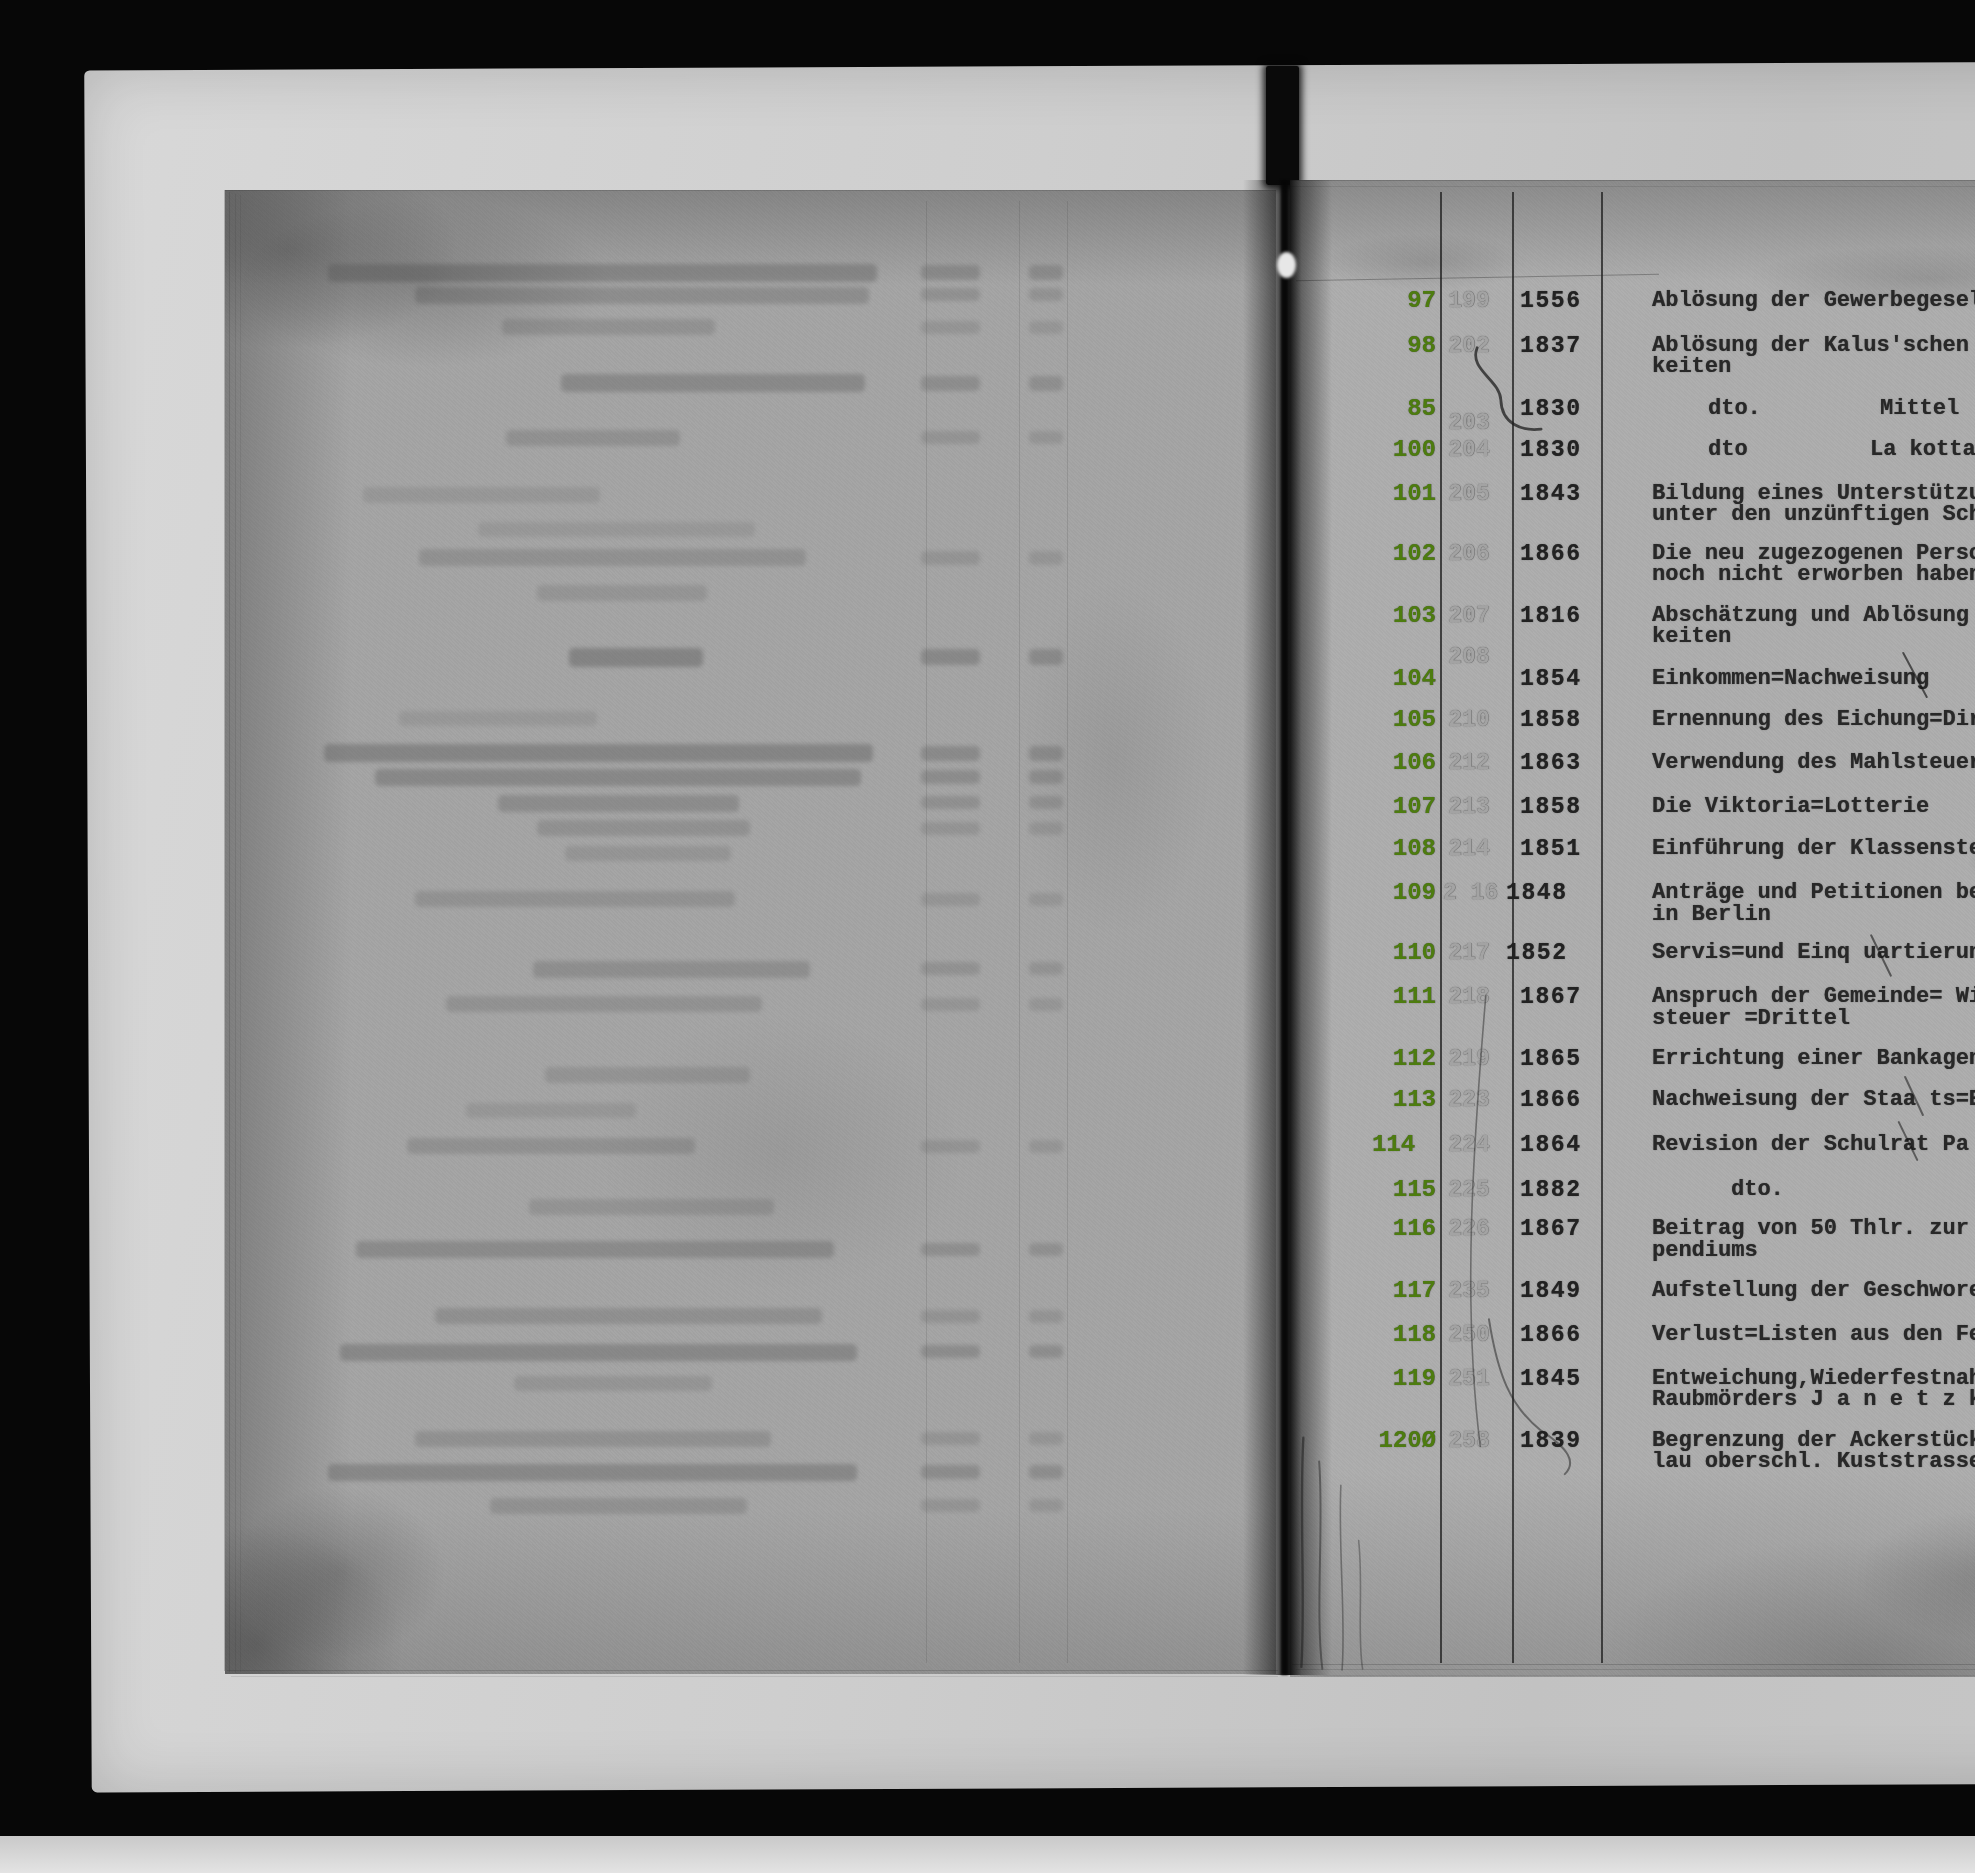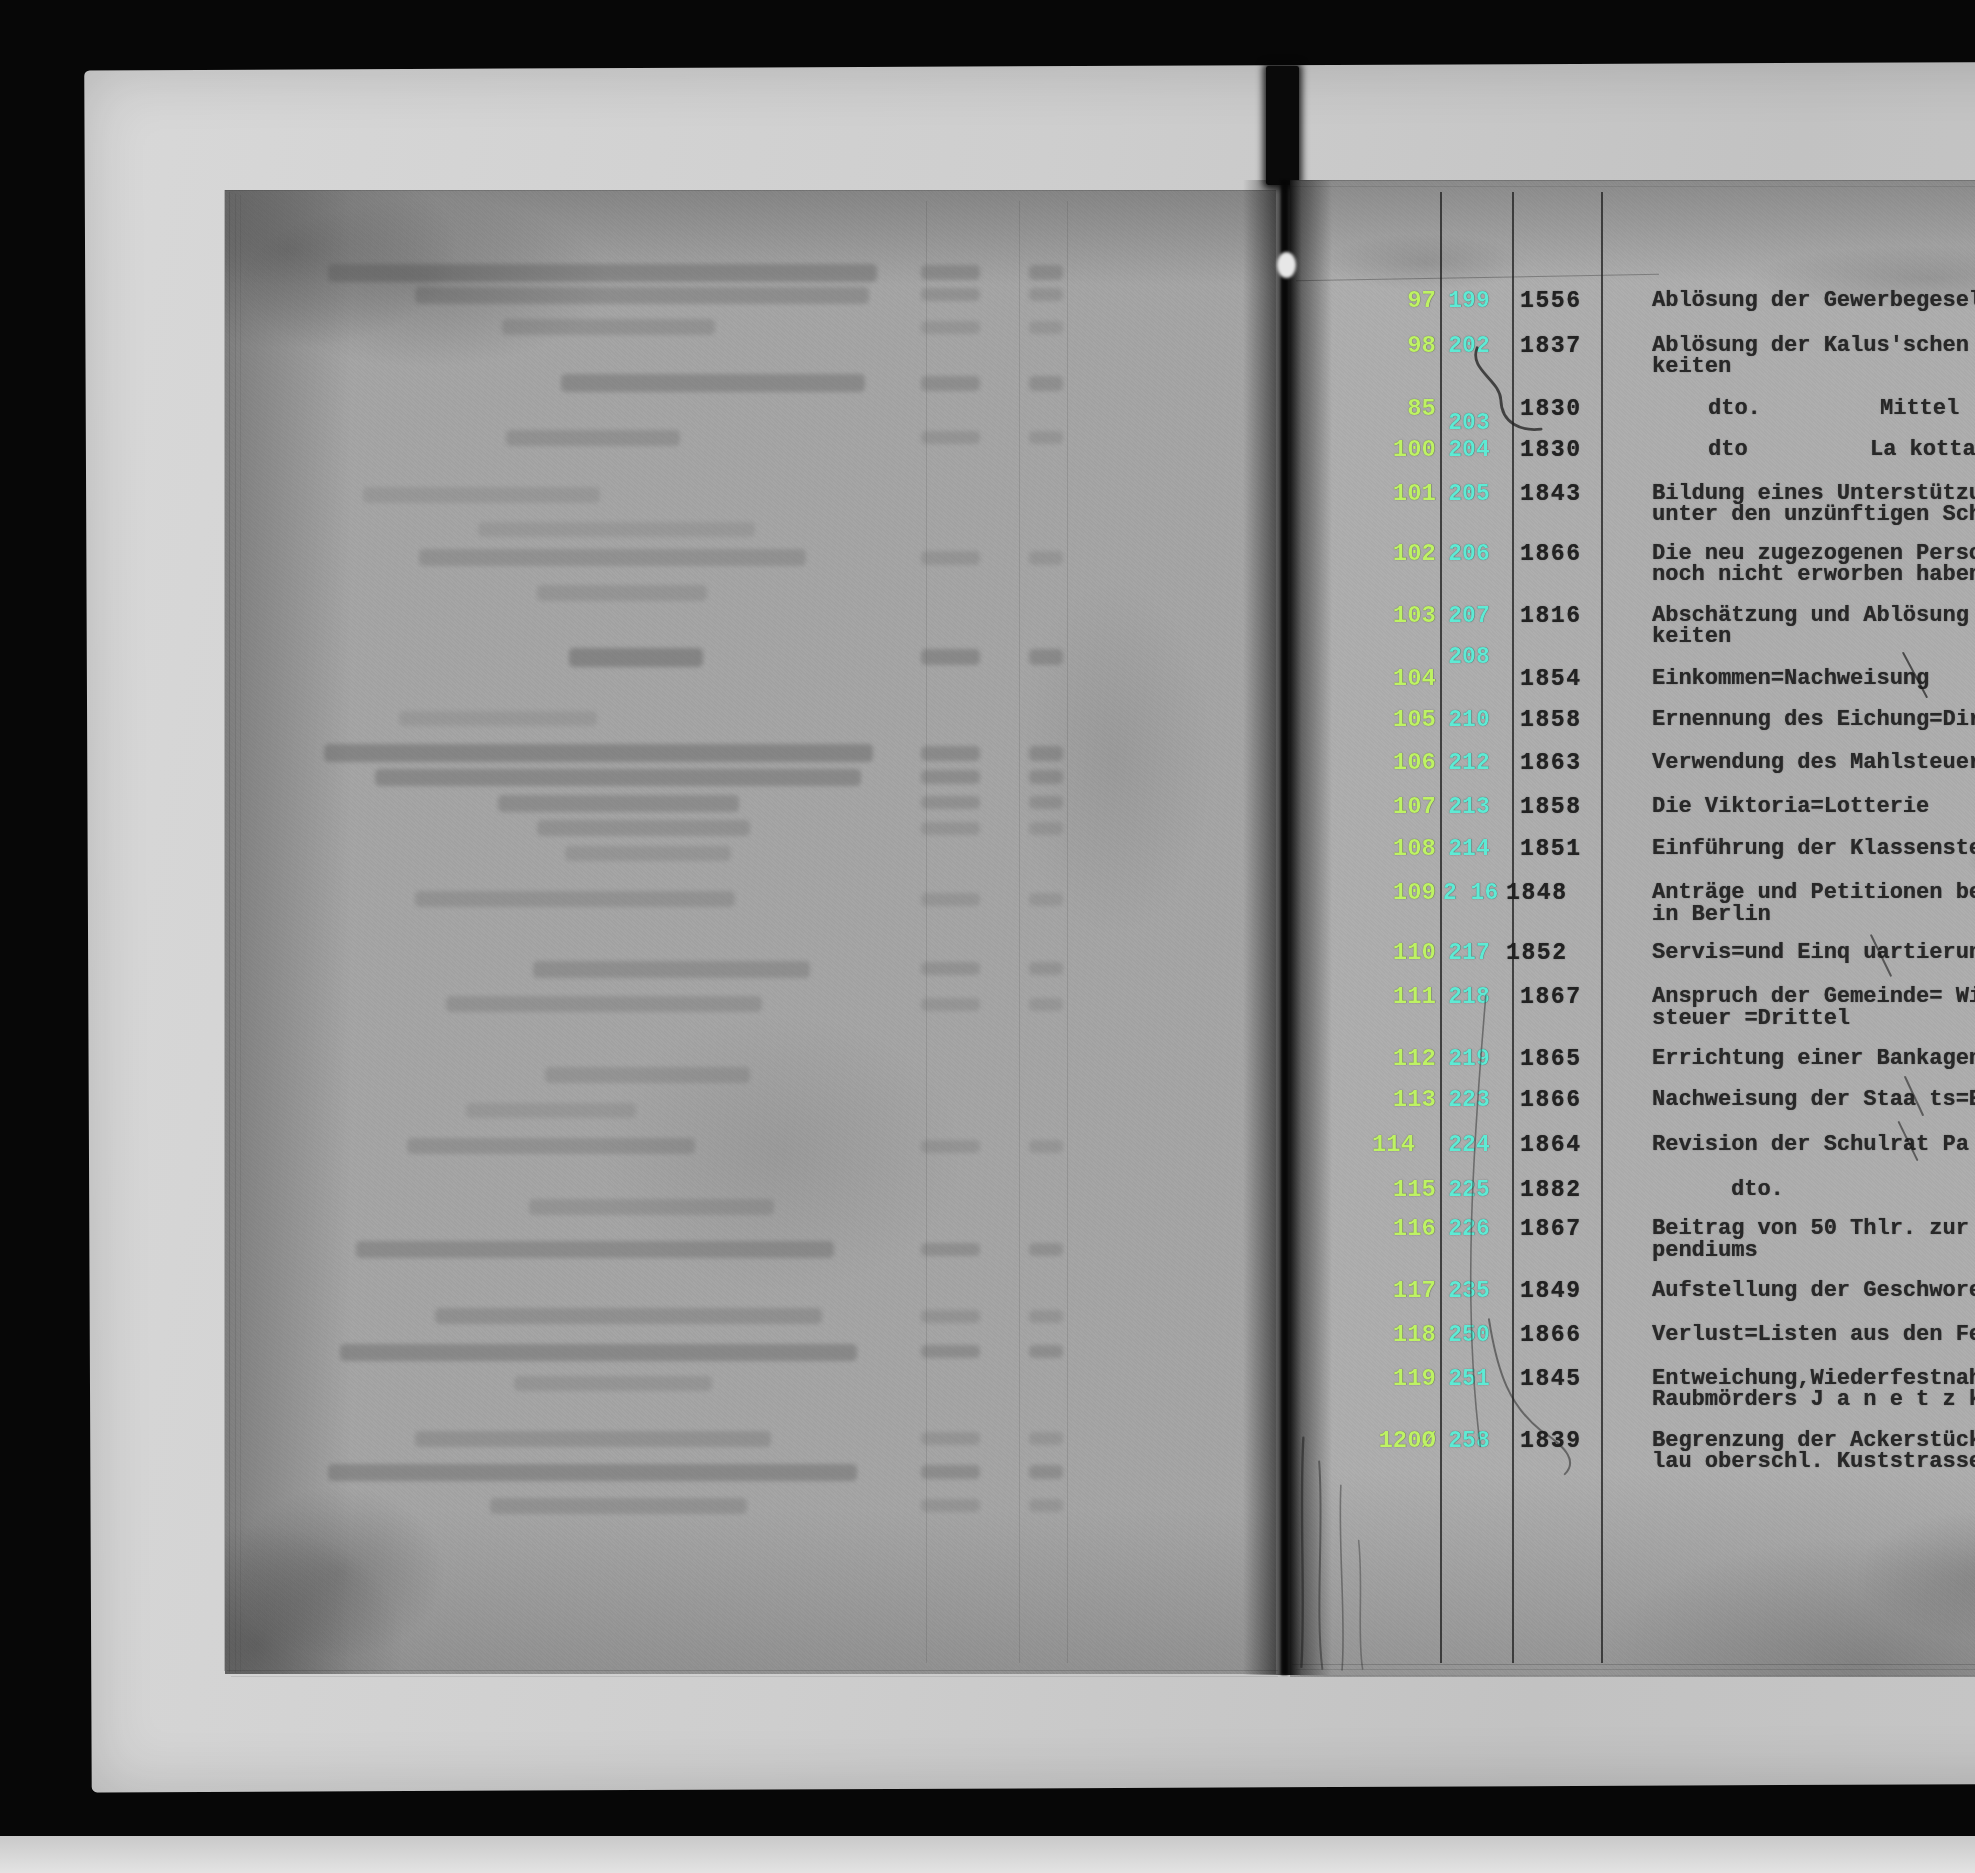--- a/index.html
+++ b/index.html
@@ -39,22 +39,22 @@
   #gutter-core{position:absolute;left:1281px;top:180px;width:7.1px;height:1495px;background:rgba(5,5,5,.9);filter:blur(0.8px);}
   #gutter-tear{position:absolute;left:1277px;top:252px;width:19px;height:26px;background:#e7e7e7;border-radius:50%;filter:blur(1.6px);}
   
   .vrule{position:absolute;width:1.6px;top:192px;height:1471px;background:rgba(35,35,35,.78);}
   #vrule-1{left:1440px;} #vrule-2{left:1512px;} #vrule-3{left:1601px;}
   .hairline{position:absolute;height:0.8px;background:rgba(40,40,40,.35);}
   
   .tw{position:absolute;font-family:"Liberation Mono","DejaVu Sans Mono",monospace;
       font-weight:700;font-size:22px;line-height:22px;color:#262626;white-space:pre;
       text-shadow:0 0 1.2px rgba(35,35,35,.55),0.4px 0.4px 0 rgba(45,45,45,.35);}
-  .colno{left:1351px;width:85px;text-align:right;font-size:24px;color:#bef264;}
-  .colpage{left:1443px;width:52px;text-align:center;font-size:23px;color:#5eead4;}
+  .colno{left:1351px;width:85px;text-align:right;font-size:24px;color:#4d7c0f;}
+  .colpage{left:1443px;width:52px;text-align:center;font-size:23px;color:#a3a3a3;}
   .colyear{width:103px;font-size:23px;letter-spacing:1.6px;color:#222;}
   .desc{color:#282828;}
   
   .s-bar{position:absolute;background:#5f5f5f;filter:blur(2px);border-radius:4.7px;}
   .s-rule{position:absolute;width:1.2px;background:rgba(50,50,50,.14);top:201px;height:1462px;}
   
   .slash{position:absolute;width:2px;background:rgba(18,18,18,.8);border-radius:1.2px;}
   .blob{position:absolute;border-radius:50%;}
   #scribbles{position:absolute;left:0;top:0;}
 </style>

